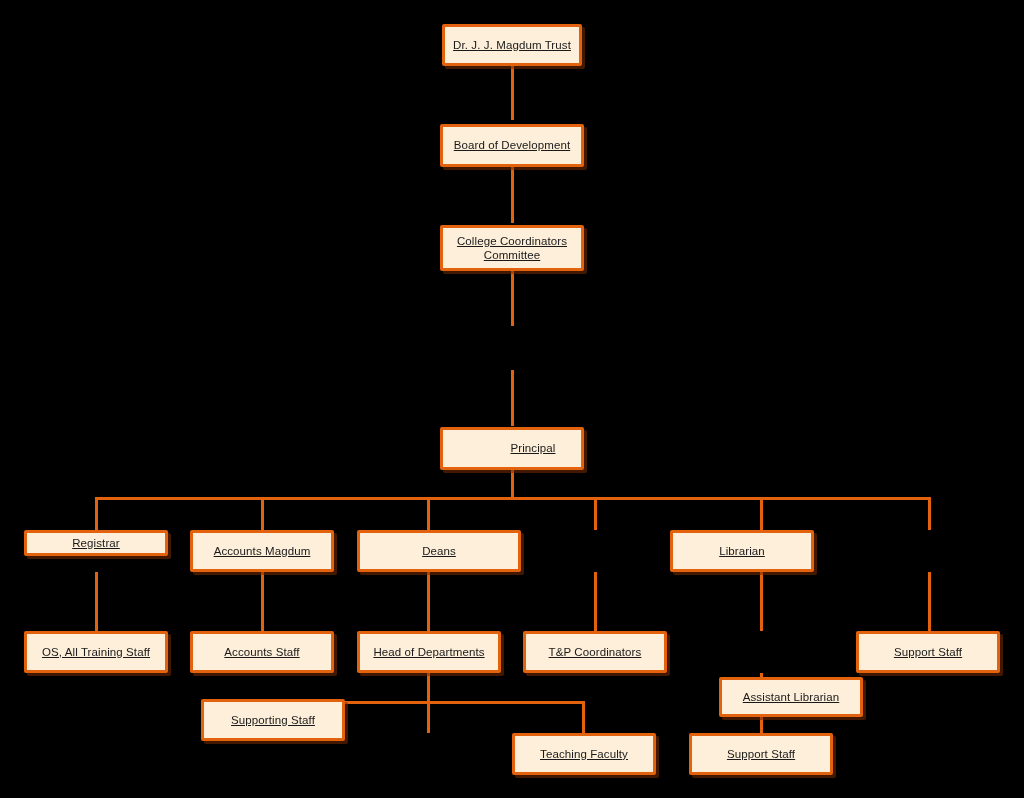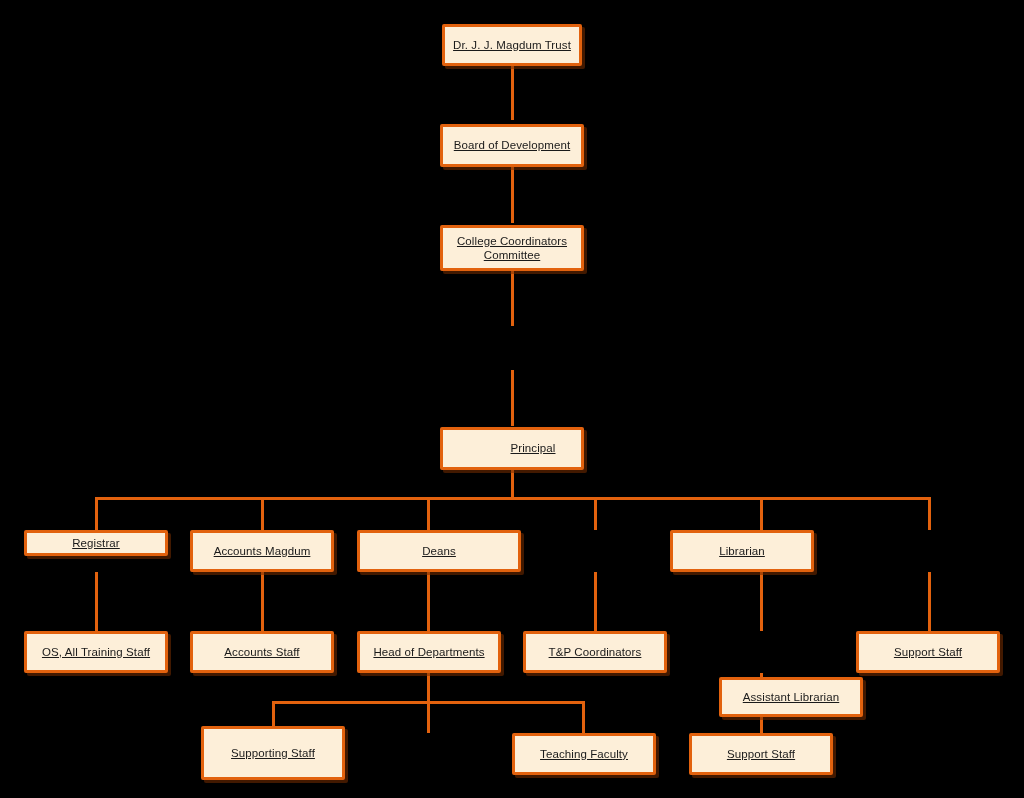--- a/index.html
+++ b/index.html
@@ -125,21 +125,21 @@
   <div class="node" style="left:523px; top:631px; width:144px; height:42px;">
     <span>T&amp;P Coordinators</span>
   </div>
   <div class="node" style="left:719px; top:631px; width:144px; height:40px;margin-top:46px;">
     <span>Assistant Librarian</span>
   </div>
   <div class="node" style="left:856px; top:631px; width:144px; height:42px;">
     <span>Support Staff</span>
   </div>
 
-  <div class="node" style="left:201px; top:726px; width:144px; height:54px;">
+  <div class="node" style="left:201px; top:699px; width:144px; height:42px;">
     <span>Supporting Staff</span>
   </div>
   <div class="node" style="left:512px; top:733px; width:144px; height:42px;">
     <span>Teaching Faculty</span>
   </div>
   <div class="node" style="left:689px; top:733px; width:144px; height:42px;">
     <span>Support Staff</span>
   </div>
 
 </div>

